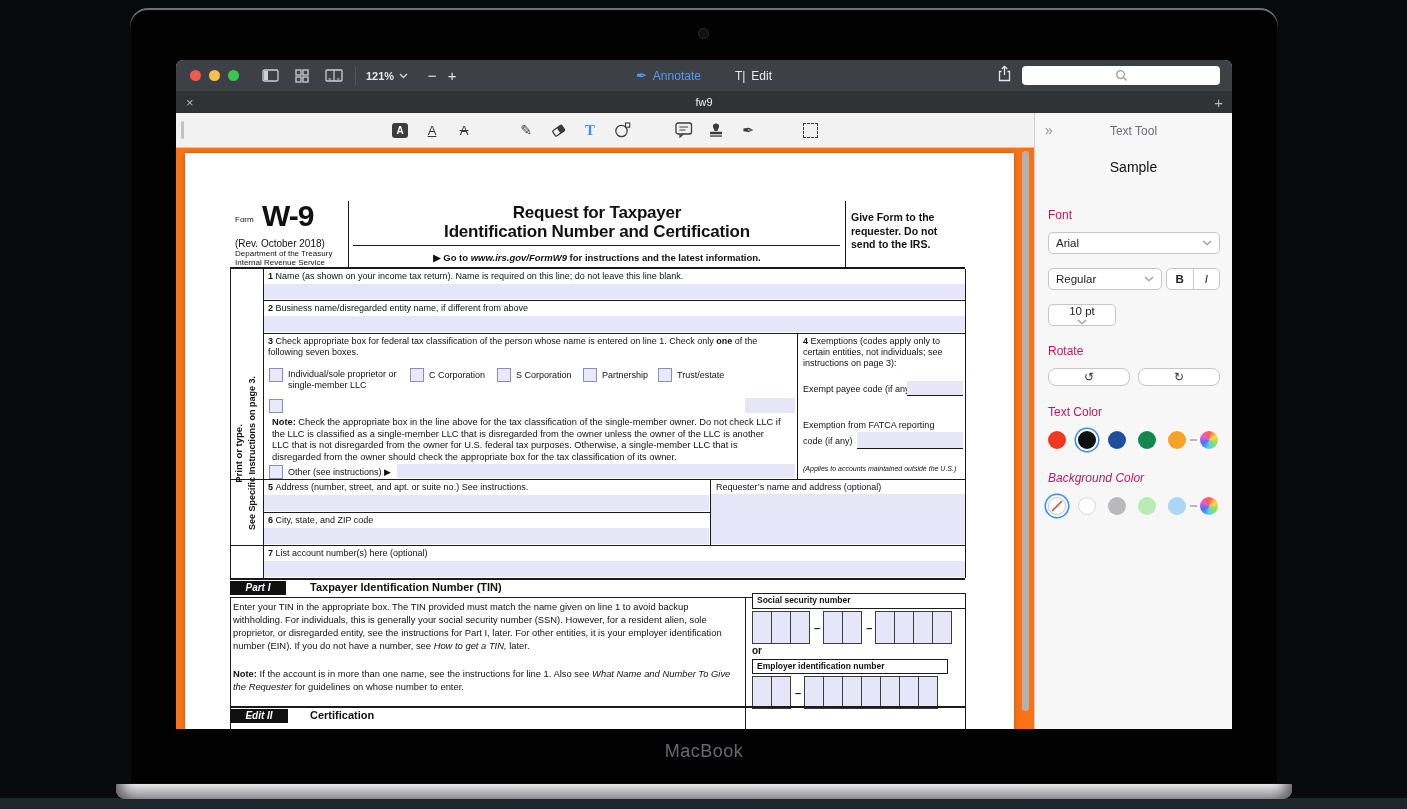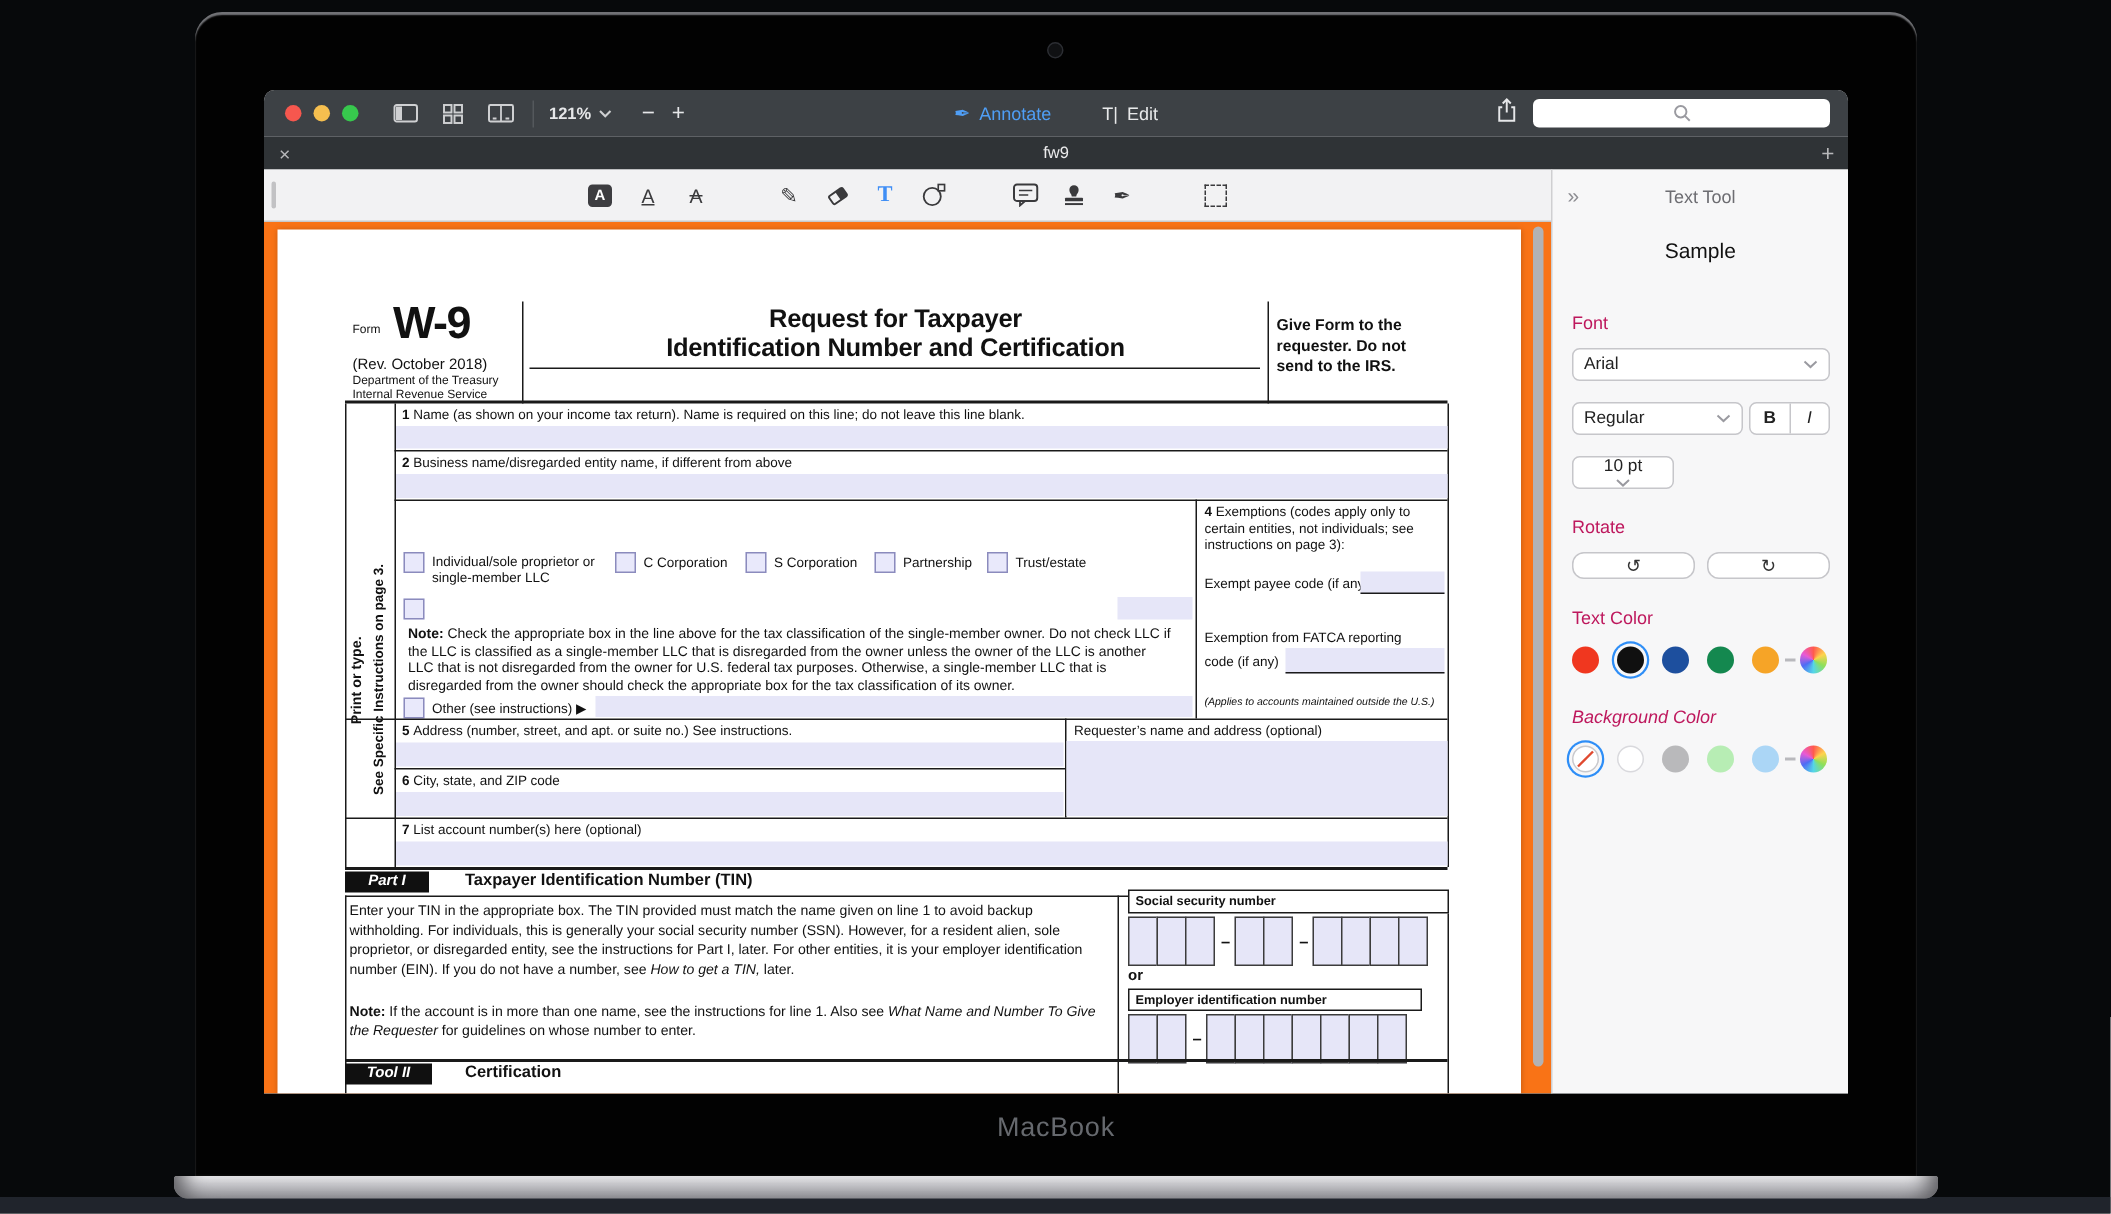--- a/index.html
+++ b/index.html
@@ -255,38 +255,44 @@
             <div class="abs" style="left:50px;top:62px;font-size:8px;">Form</div>
             <div class="abs" style="left:77px;top:46px;font-size:30px;font-weight:bold;letter-spacing:-1px;">W-9</div>
             <div class="abs" style="left:50px;top:85px;font-size:10px;">(Rev. October 2018)</div>
             <div class="abs" style="left:50px;top:96px;font-size:8px;">Department of the Treasury</div>
             <div class="abs" style="left:50px;top:105px;font-size:8px;">Internal Revenue Service</div>
             <div class="ln" style="left:163px;top:48px;width:1px;height:68px;"></div>
             <div class="ln" style="left:660px;top:48px;width:1px;height:68px;"></div>
             <div class="hdr-title" style="left:168px;top:50px;width:488px;">Request for Taxpayer</div>
             <div class="hdr-title" style="left:168px;top:69px;width:488px;">Identification Number and Certification</div>
             <div class="ln" style="left:168px;top:92px;width:487px;height:1px;"></div>
+            <div class="abs" style="left:168px;top:99px;width:488px;text-align:center;font-size:9.5px;font-weight:bold;">
+              <span>▶</span> <span>Go to </span><span style="font-style:italic;">www.irs.gov/FormW9</span><span> for instructions and the latest information.</span>
+            </div>
             <div class="abs" style="left:666px;top:58px;width:106px;font-size:10.5px;font-weight:bold;line-height:13.5px;">Give Form to the requester. Do not send to the IRS.</div>
             <div class="ln" style="left:45px;top:114px;width:735px;height:2px;"></div>
 
             <div class="ln" style="left:45px;top:116px;width:1px;height:309px;"></div>
             <div class="ln" style="left:780px;top:116px;width:1px;height:309px;"></div>
             <div class="ln" style="left:78px;top:116px;width:1px;height:309px;"></div>
 
             <div class="rot" style="left:24px;top:295px;font-size:9.5px;">Print or type.</div>
             <div class="rot" style="left:-10px;top:295px;font-size:9px;">See Specific Instructions on page 3.</div>
 
             <div class="abs lbl" style="left:83px;top:118px;"><span class="num">1</span>&nbsp;<span>Name (as shown on your income tax return). Name is required on this line; do not leave this line blank.</span></div>
             <div class="fld" style="left:79px;top:131px;width:701px;height:15px;"></div>
             <div class="ln" style="left:78px;top:147px;width:702px;height:1px;"></div>
 
             <div class="abs lbl" style="left:83px;top:150px;"><span class="num">2</span>&nbsp;<span>Business name/disregarded entity name, if different from above</span></div>
             <div class="fld" style="left:79px;top:163px;width:701px;height:16px;"></div>
             <div class="ln" style="left:78px;top:180px;width:702px;height:1px;"></div>
 
+            <div class="abs lbl" style="left:83px;top:183px;width:524px;line-height:11px;">
+              <span class="num">3</span>&nbsp;<span>Check appropriate box for federal tax classification of the person whose name is entered on line 1. Check only </span><span class="num">one</span><span> of the following seven boxes.</span>
+            </div>
             <span class="cb" style="left:84px;top:215px;"></span>
             <div class="cbl" style="left:103px;top:216px;width:130px;">Individual/sole proprietor or single-member LLC</div>
             <span class="cb" style="left:225px;top:215px;"></span>
             <div class="cbl" style="left:244px;top:217px;">C Corporation</div>
             <span class="cb" style="left:312px;top:215px;"></span>
             <div class="cbl" style="left:331px;top:217px;">S Corporation</div>
             <span class="cb" style="left:398px;top:215px;"></span>
             <div class="cbl" style="left:417px;top:217px;">Partnership</div>
             <span class="cb" style="left:473px;top:215px;"></span>
             <div class="cbl" style="left:492px;top:217px;">Trust/estate</div>
@@ -365,21 +371,21 @@
               <span class="cell"></span>
                 <span class="cell"></span>
                 <span class="cell"></span>
                 <span class="cell"></span>
                 <span class="cell"></span>
                 <span class="cell"></span>
                 <span class="cell"></span>
             </div>
 
             <div class="ln" style="left:45px;top:553px;width:735px;height:2px;"></div>
-            <div class="partbox" style="left:45px;top:556px;width:58px;height:14px;line-height:14px;">Tool II</div>
+            <div class="partbox" style="left:45px;top:556px;width:58px;height:14px;line-height:14px;">Edit II</div>
             <div class="abs" style="left:125px;top:556px;font-size:11px;font-weight:bold;">Certification</div>
           </div>
         </div>
       </div>
 
       <div class="sidebar">
         <span class="sb-collapse">»</span>
         <div class="sb-title">Text Tool</div>
         <div class="sb-sample">Sample</div>
 

